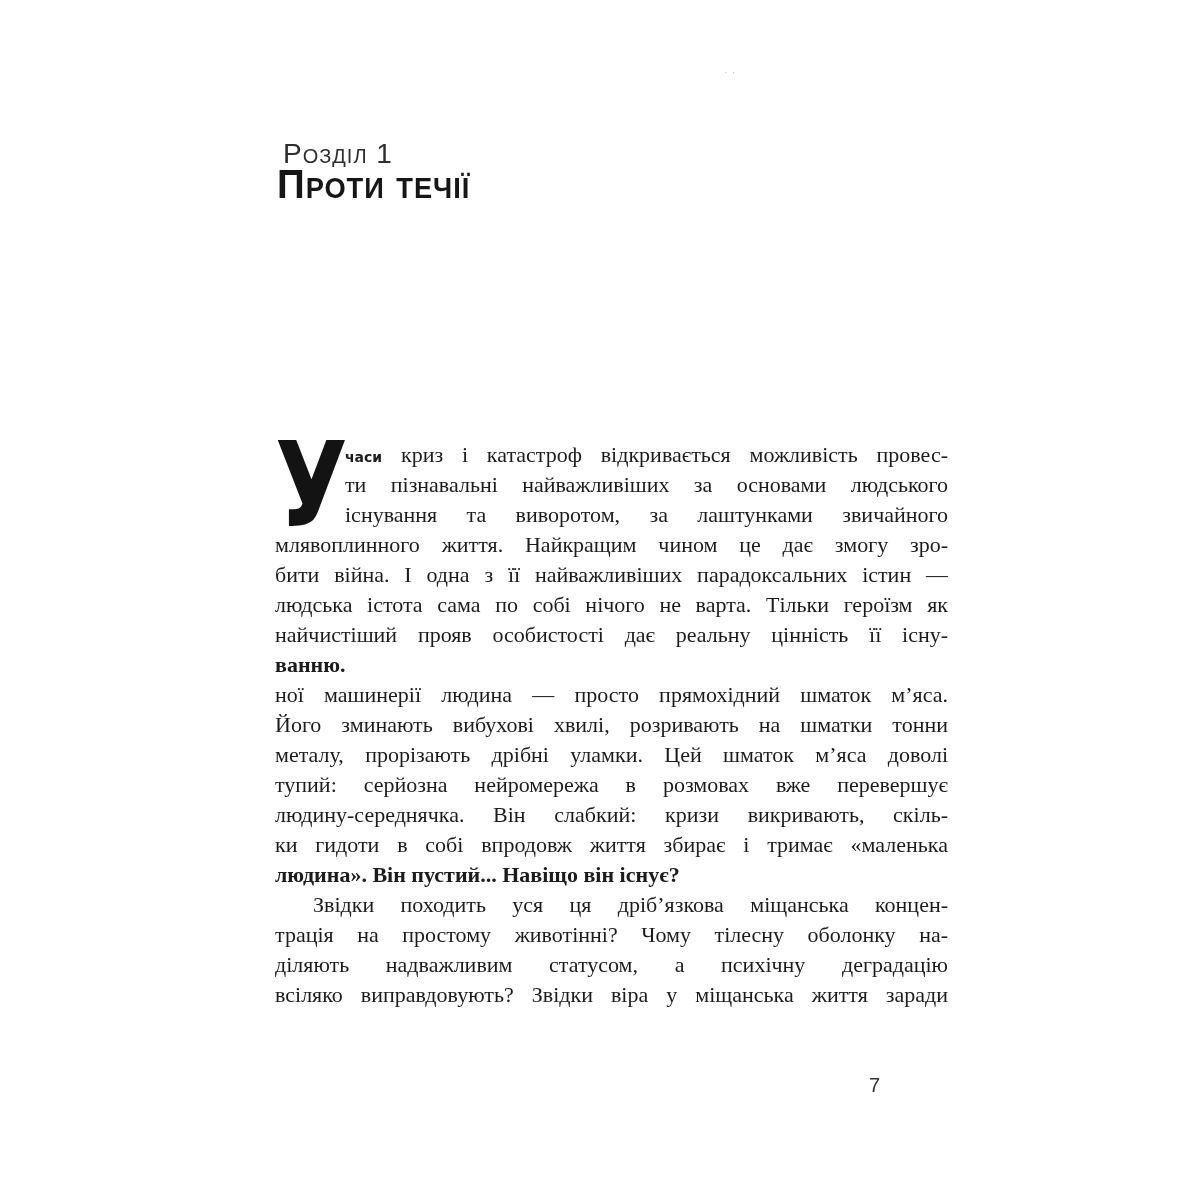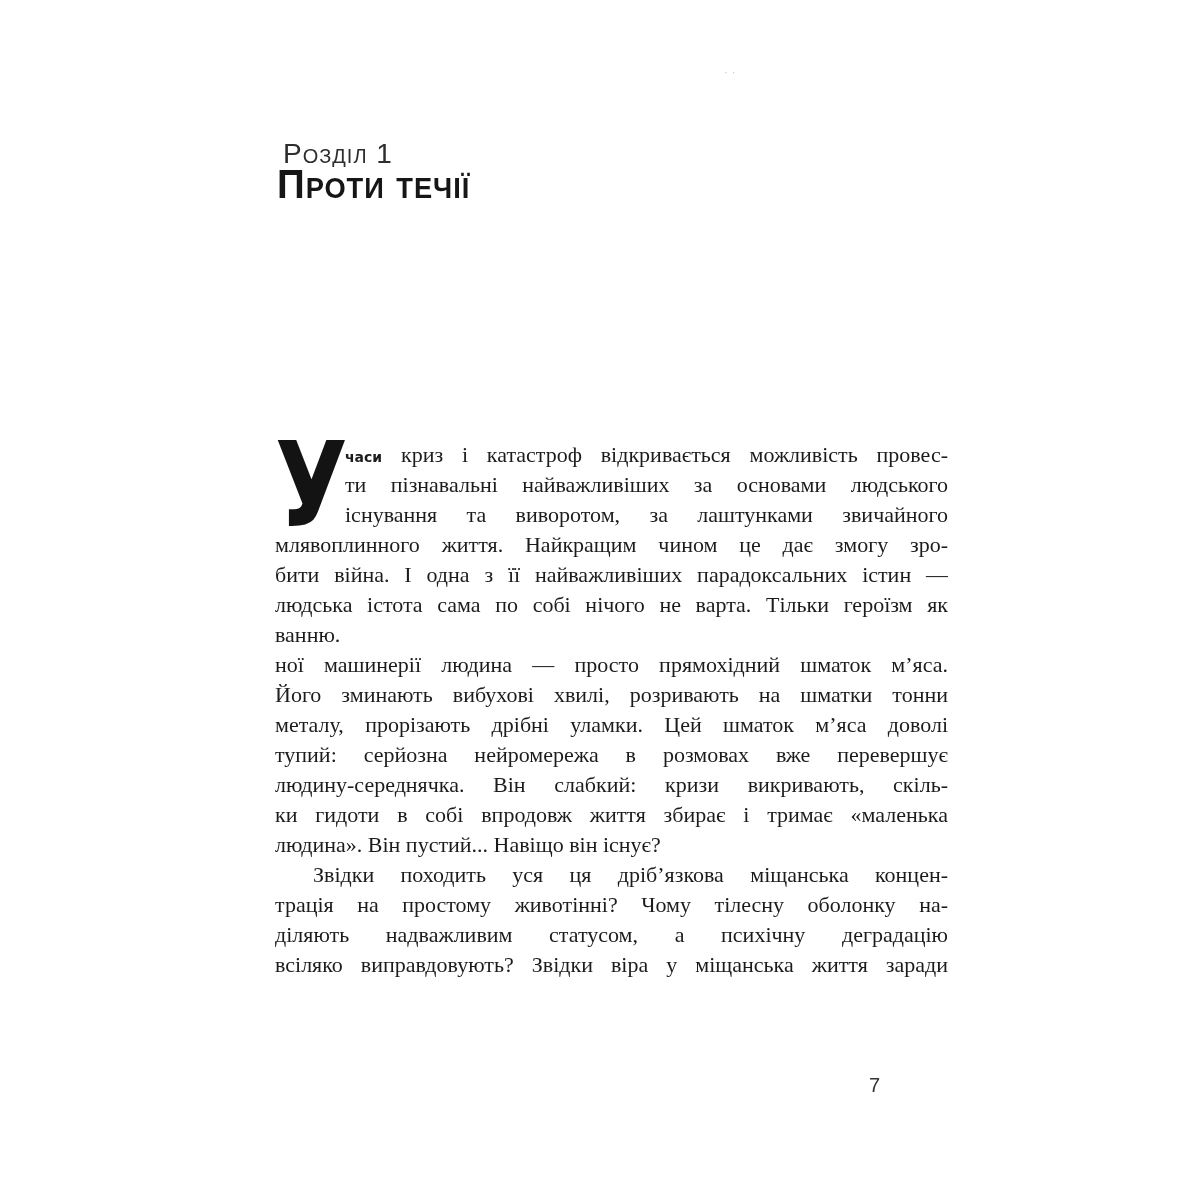--- a/index.html
+++ b/index.html
@@ -76,20 +76,21 @@
     line-height: 30px;
     height: 30px;
     text-align: justify;
     text-align-last: justify;
     white-space: nowrap;
     overflow: hidden;
   }
   .line--end {
     text-align: center;
     text-align-last: left;
+    font-weight: bold;
   }
   .line--indent { text-indent: 38px; }
   .lead-bold {
     font-family: "DejaVu Sans", sans-serif;
     font-weight: 700;
     font-size: 14px;
   }
   .page-number {
     position: absolute;
     left: 869px;
@@ -116,20 +117,21 @@
     </div>
     <div class="line">
       <span class="lead-bold">часи</span><span> криз і катастроф відкривається можливість провес-</span>
     </div>
 
   <div class="line">ти пізнавальні найважливіших за основами людського</div>
       <div class="line">існування та виворотом, за лаштунками звичайного</div>
       <div class="line">млявоплинного життя. Найкращим чином це дає змогу зро-</div>
       <div class="line">бити війна. І одна з її найважливіших парадоксальних істин —</div>
       <div class="line">людська істота сама по собі нічого не варта. Тільки героїзм як</div>
+      <div class="line">найчистіший прояв особистості дає реальну цінність її існу-</div>
       <div class="line line--end">ванню.</div>
       <div class="line">ної машинерії людина — просто прямохідний шматок м’яса.</div>
       <div class="line">Його зминають вибухові хвилі, розривають на шматки тонни</div>
       <div class="line">металу, прорізають дрібні уламки. Цей шматок м’яса доволі</div>
       <div class="line">тупий: серйозна нейромережа в розмовах вже перевершує</div>
       <div class="line">людину-середнячка. Він слабкий: кризи викривають, скіль-</div>
       <div class="line">ки гидоти в собі впродовж життя збирає і тримає «маленька</div>
       <div class="line line--end">людина». Він пустий... Навіщо він існує?</div>
       <div class="line line--indent">Звідки походить уся ця дріб’язкова міщанська концен-</div>
       <div class="line">трація на простому животінні? Чому тілесну оболонку на-</div>

